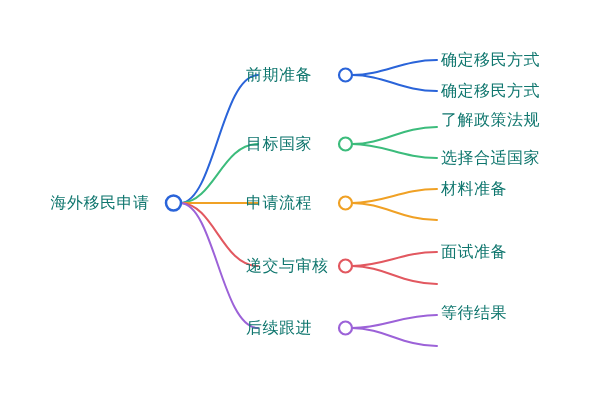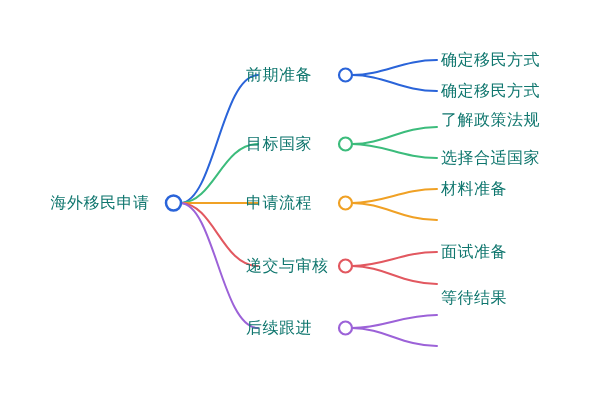--- a/index.html
+++ b/index.html
@@ -21,21 +21,21 @@
     letter-spacing:0.5px;
   }
   .root-label{left:36px;width:128px;top:203px;text-align:center;font-size:16px;}
   .branch-label{left:246px;font-size:16px;}
   .leaf-label{left:441px;font-size:16px;}
   .b0{top:75px}.b1{top:144px}.b2{top:203px}.b3{top:266px}.b4{top:328px}
   .l00{top:60px}.l01{top:91px}
   .l10{top:120px}.l11{top:158px}
   .l20{top:189px}.l21{top:220px}
   .l30{top:252px}.l31{top:284px}
-  .l40{top:298px}.l41{top:346px}
+  .l40{top:313px}.l41{top:346px}
   path.edge{fill:none;stroke-width:2;stroke-linecap:round;}
   circle.ring{fill:#ffffff;}
   circle.root-ring{stroke-width:2.5;}
   circle.branch-ring{stroke-width:2.2;}
 </style>
 </head>
 <body>
 
 <div id="canvas">
 

